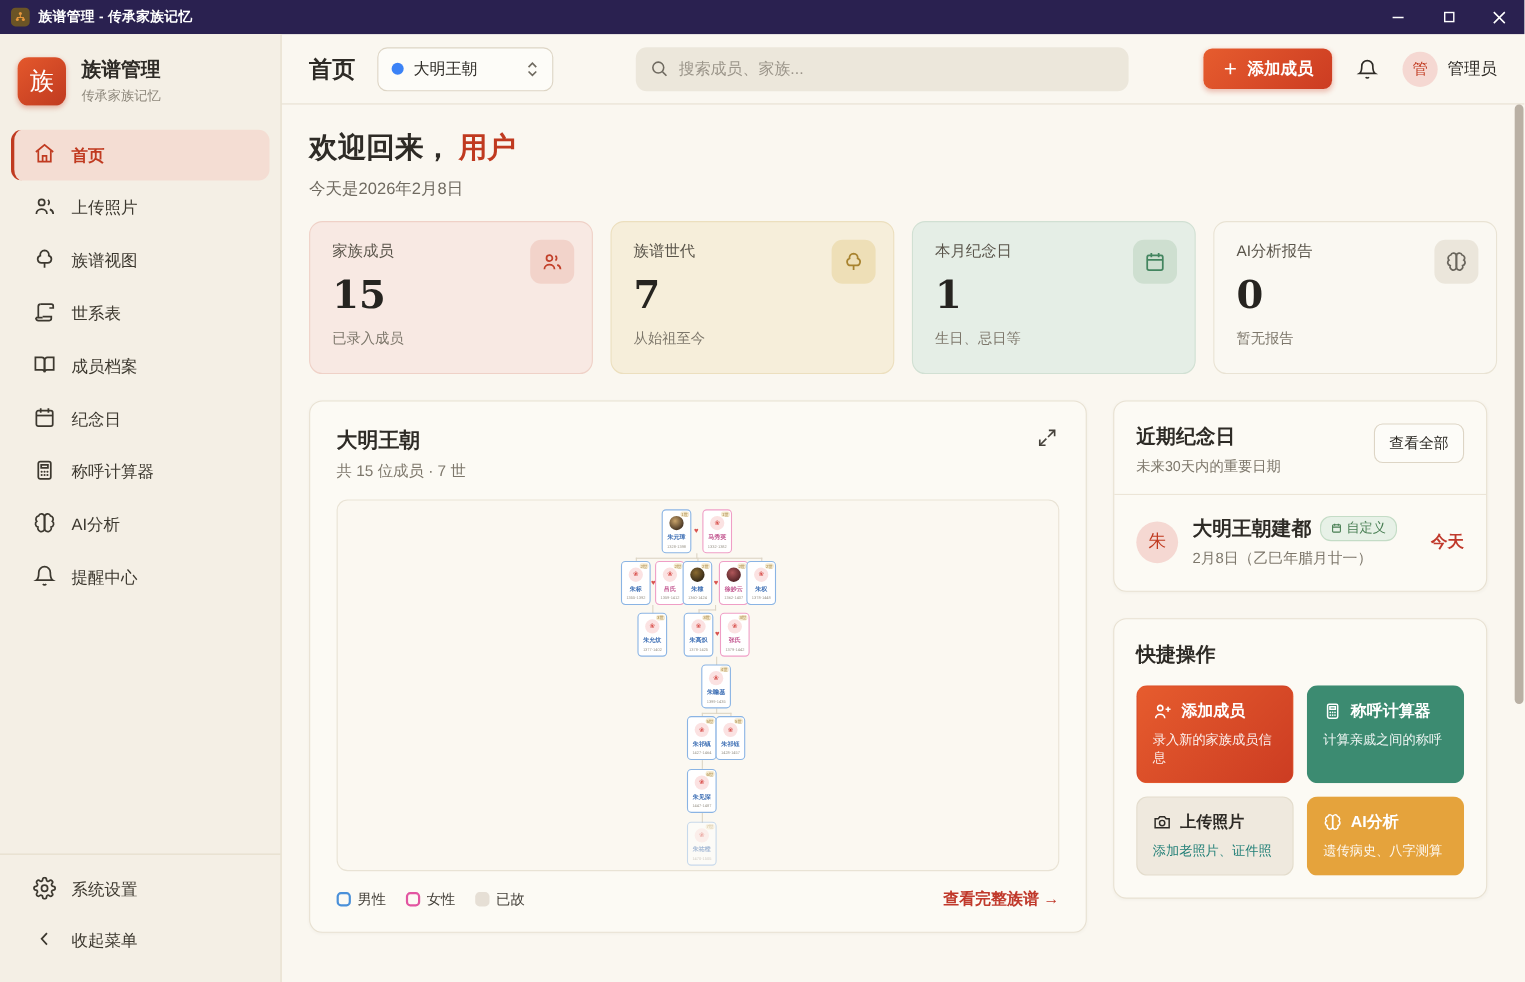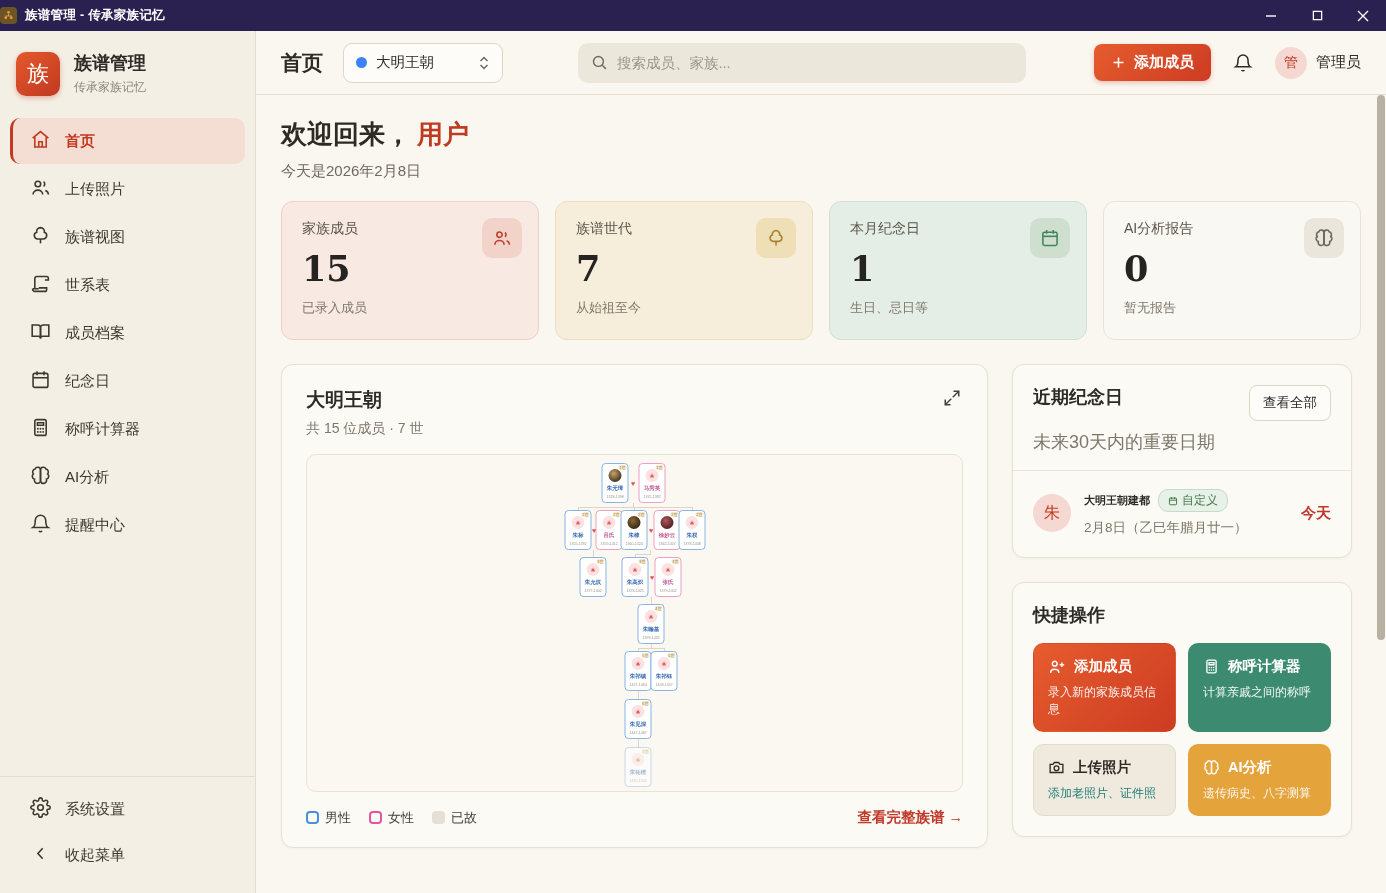--- a/index.html
+++ b/index.html
@@ -3,21 +3,21 @@
 <meta charset="utf-8">
 <style>
   * { margin:0; padding:0; box-sizing:border-box; }
   html,body { width:1386px; height:893px; overflow:hidden; }
   body { font-family:"Liberation Sans","DejaVu Sans",sans-serif; background:#faf7f0; color:#2e2b26; }
   .serif { font-family:"DejaVu Serif","Liberation Serif",serif; }
 
   .window { position:relative; width:1386px; height:893px; overflow:hidden; }
 
   
-  .titlebar { height:31px; background:#2a2150; display:flex; align-items:center; color:#fff; }
+  .titlebar { height:31px; background:#2a2150; display:flex; align-items:center; color:#fff; padding-left:10px; }
   .titlebar .app-icon { width:17px; height:17px; border-radius:4px; background:#6b5426; display:flex; align-items:center; justify-content:center; margin-right:8px; }
   .titlebar .title { font-size:12.5px; font-weight:bold; letter-spacing:.3px; }
   .win-controls { margin-left:auto; display:flex; height:31px; }
   .win-btn { width:46px; height:31px; display:flex; align-items:center; justify-content:center; cursor:pointer; }
   .win-btn svg { stroke:#fff; }
 
   
   .app { display:flex; height:862px; }
 
   
@@ -104,27 +104,27 @@
   .lg-swatch { width:13px; height:13px; border-radius:4px; }
   .lg-male { border:2px solid #4a90d9; }
   .lg-female { border:2px solid #e255a1; }
   .lg-deceased { background:#e6dfd5; }
   .tree-link { margin-left:auto; font-size:14.5px; font-weight:bold; color:#c0392b; cursor:pointer; }
 
   
   .right-col { width:340px; display:flex; flex-direction:column; gap:24px; flex-shrink:0; }
   .ann-head { display:flex; align-items:flex-start; padding:20px 20px 16px 20px; border-bottom:1px solid #ece5d7; }
   .ann-title { font-size:18px; font-weight:bold; }
-  .ann-sub { font-size:18px; color:#7d776b; margin-top:21px; }
+  .ann-sub { font-size:13px; color:#7d776b; margin-top:6px; }
   .viewall-btn { margin-left:auto; background:#fdfcf8; border:1px solid #ddd5c5; border-radius:8px; padding:8px 13px; font-size:13.5px; cursor:pointer; font-family:inherit; color:#2e2b26; }
   .ann-item { display:flex; align-items:center; padding:18px 20px 20px 20px; }
   .ann-avatar { width:38px; height:38px; border-radius:50%; background:#f5d8d2; color:#c03a20; font-size:16px; display:flex; align-items:center; justify-content:center; flex-shrink:0; }
   .ann-body { margin-left:13px; }
   .ann-name-row { display:flex; align-items:center; gap:8px; }
-  .ann-name { font-size:11px; font-weight:bold; }
+  .ann-name { font-size:18px; font-weight:bold; }
   .ann-badge { display:flex; align-items:center; gap:4px; background:#e7f1e7; border:1px solid #c4dcc6; color:#477d52; font-size:12px; border-radius:10px; padding:2px 9px; }
   .ann-badge svg { stroke:#477d52; }
   .ann-date { font-size:13.5px; color:#7d776b; margin-top:7px; }
   .ann-when { margin-left:auto; font-size:15px; font-weight:bold; color:#c0392b; }
 
   .qa-panel { padding:20px; }
   .qa-title { font-size:18px; font-weight:bold; margin-bottom:16px; }
   .qa-grid { display:grid; grid-template-columns:1fr 1fr; gap:12px; }
   .qa-tile { border-radius:10px; padding:13px 14px; cursor:pointer; border:1px solid transparent; min-height:72px; }
   .qa-tile .qa-row { display:flex; align-items:center; gap:8px; font-size:14.5px; font-weight:bold; }

